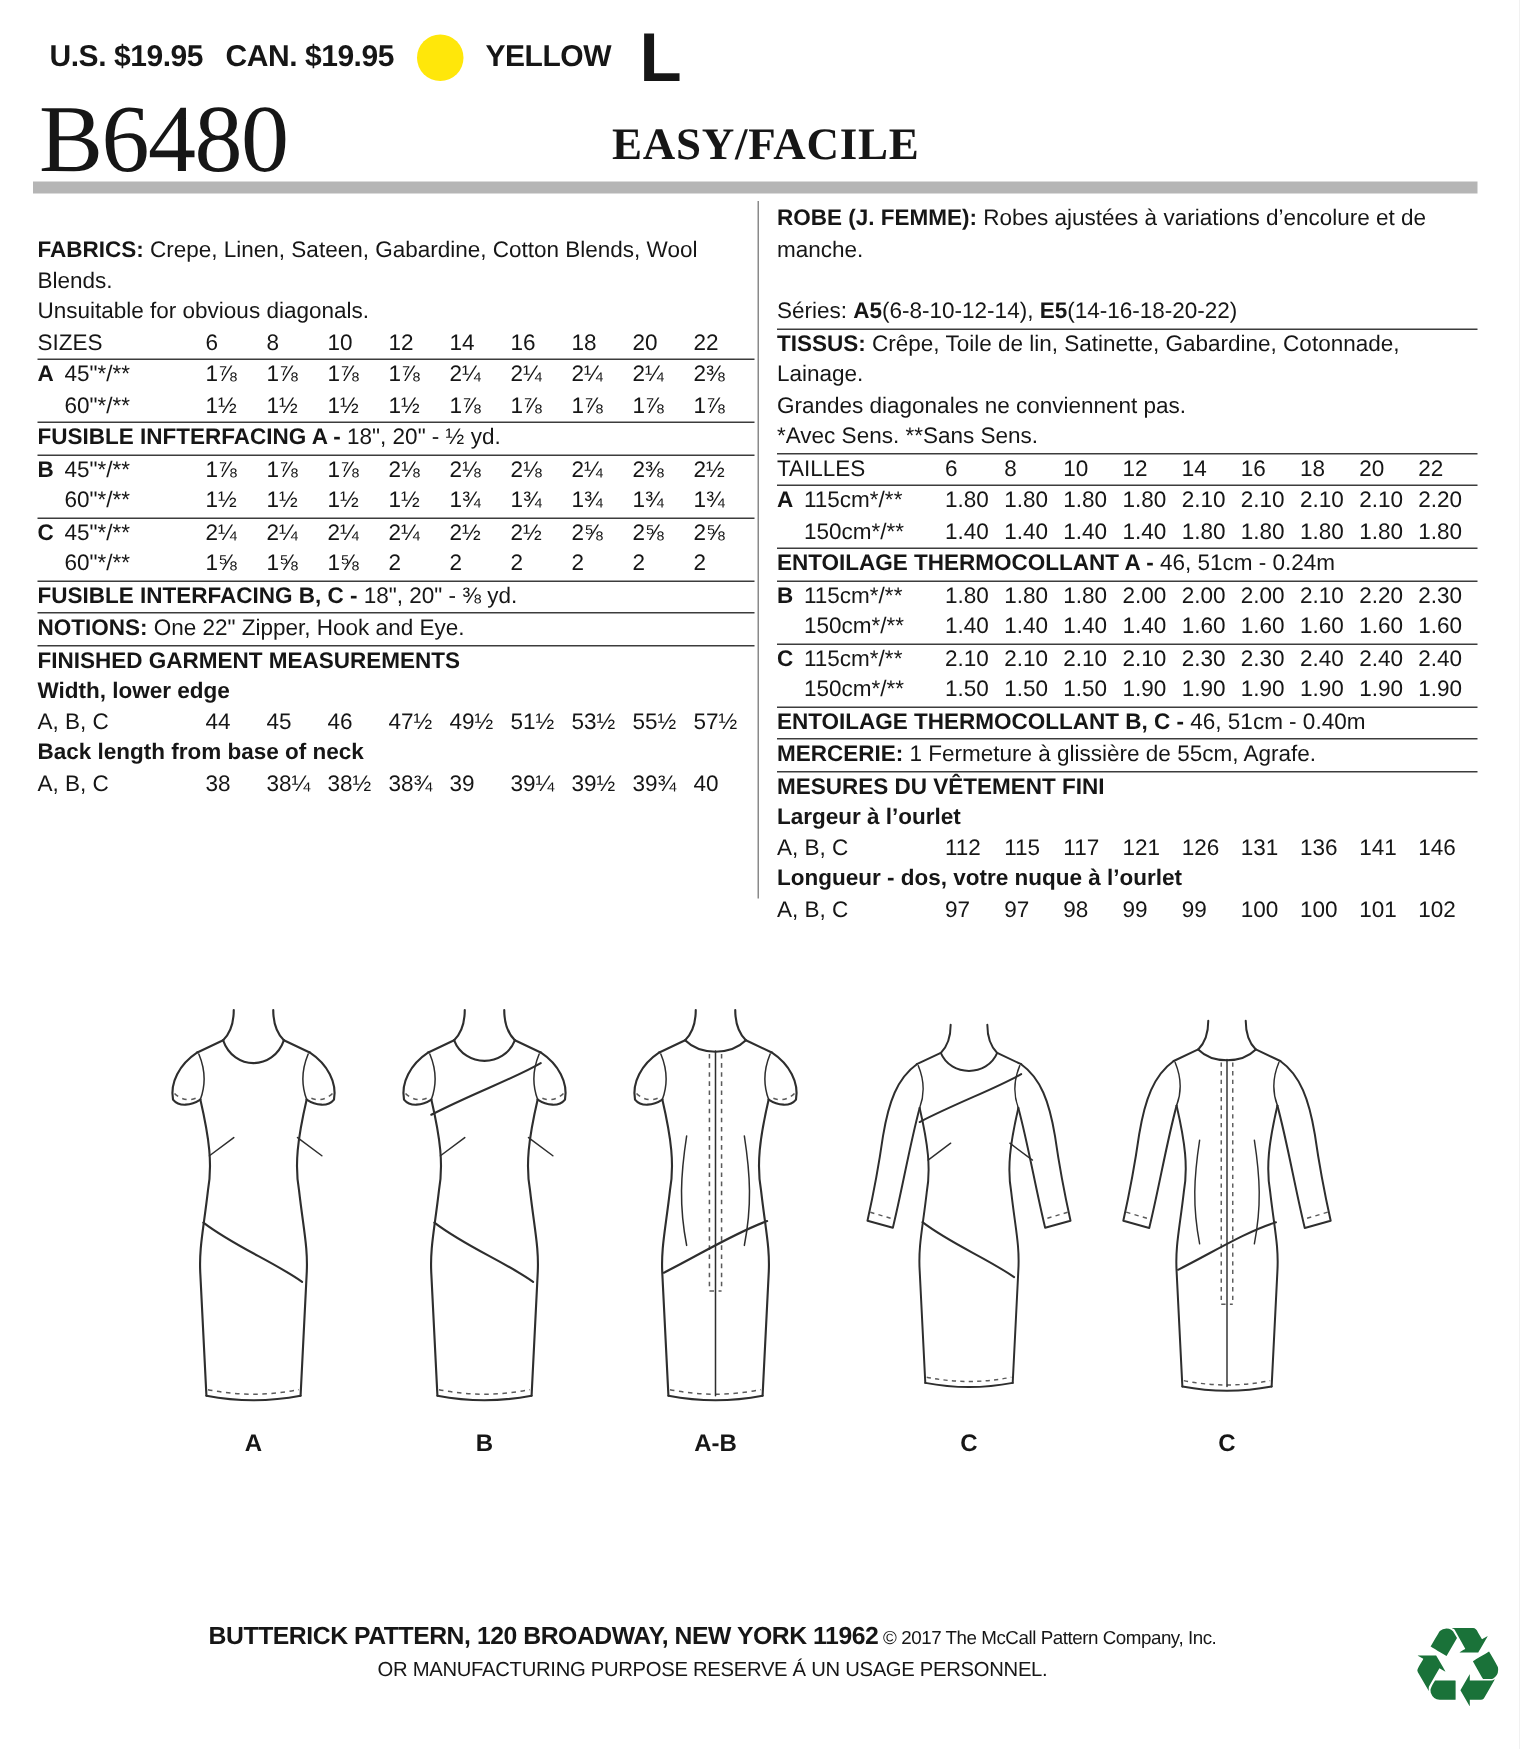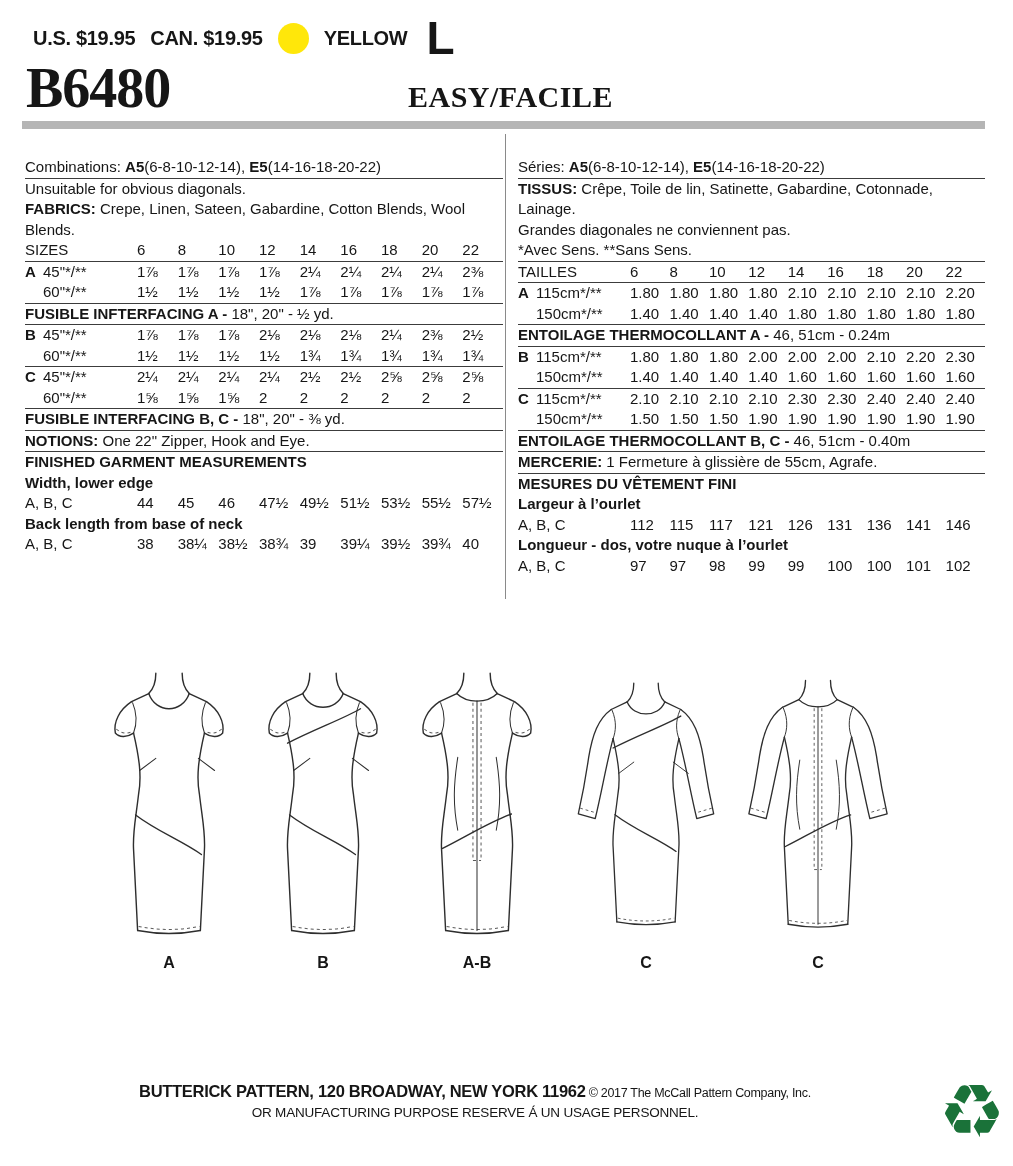--- a/index.html
+++ b/index.html
@@ -8,22 +8,22 @@
     font-family:"Liberation Sans", sans-serif; color:#161616; overflow:hidden;
     margin:0 auto;
   }
   
   .price-row { position:absolute; left:33px; top:18px; display:flex; align-items:center; gap:15px; }
   .price-txt { font-size:20px; font-weight:bold; letter-spacing:-0.3px; white-space:nowrap; }
   .dot { width:31px; height:31px; border-radius:50%; display:inline-block; }
   .size-letter { font-size:46px; font-weight:bold; line-height:40px; margin-left:4px; }
   .pattern-number {
     position:absolute; left:26px; top:56px;
-    font-family:"Liberation Serif", serif; font-weight:bold;
-    font-size:56px; letter-spacing:-1px;
+    font-family:"Liberation Serif", serif; font-weight:normal;
+    font-size:64px; letter-spacing:-1px;
   }
   .difficulty {
     position:absolute; left:408px; top:80px;
     font-family:"Liberation Serif", serif; font-weight:bold; font-size:30px; letter-spacing:0.5px;
   }
   .gray-bar { position:absolute; left:22px; top:121px; width:963px; height:8px; background:#b5b5b5; }
   .col-divider { position:absolute; left:505px; top:134px; width:1px; height:465px; background:#8a8a8a; }
 
   
   .col { position:absolute; top:136px; font-size:15px; line-height:20.5px; }
@@ -66,23 +66,22 @@
     <span class="price-txt">YELLOW</span>
     <span class="size-letter">L</span>
   </div>
   <div class="pattern-number">B6480</div>
   <div class="difficulty">EASY/FACILE</div>
   <div class="gray-bar"></div>
   <div class="col-divider"></div>
 
   <div class="col col-en" id="col-en">
       <div class="spacer"></div>
-      <div class="para rule"><span>Combinations: </span><span class="b">A5</span><span>(6-8-10-12-14), </span><span class="b">E5</span><span>(14-16-18-20-22)</span></div>
+      <div class="para"><span class="b">FABRICS:</span><span> Crepe, Linen, Sateen, Gabardine, Cotton Blends, Wool Blends.</span></div>
       <div class="para"><span>Unsuitable for obvious diagonals.</span></div>
-      <div class="para"><span class="b">FABRICS:</span><span> Crepe, Linen, Sateen, Gabardine, Cotton Blends, Wool Blends.</span></div>
       <div class="grid-row rule">
         <span class="c span2">SIZES</span>
         <span class="c">6</span>
         <span class="c">8</span>
         <span class="c">10</span>
         <span class="c">12</span>
         <span class="c">14</span>
         <span class="c">16</span>
         <span class="c">18</span>
         <span class="c">20</span>
@@ -191,20 +190,21 @@
         <span class="c">38½</span>
         <span class="c">38¾</span>
         <span class="c">39</span>
         <span class="c">39¼</span>
         <span class="c">39½</span>
         <span class="c">39¾</span>
         <span class="c">40</span>
       </div>
     </div>
   <div class="col col-fr" id="col-fr">
+      <div class="para"><span class="b">ROBE (J. FEMME):</span><span> Robes ajustées à variations d’encolure et de manche.</span></div>
       <div class="spacer"></div>
       <div class="para rule"><span>Séries: </span><span class="b">A5</span><span>(6-8-10-12-14), </span><span class="b">E5</span><span>(14-16-18-20-22)</span></div>
       <div class="para"><span class="b">TISSUS:</span><span> Crêpe, Toile de lin, Satinette, Gabardine, Cotonnade, Lainage.</span></div>
       <div class="para"><span>Grandes diagonales ne conviennent pas.</span></div>
       <div class="para rule"><span>*Avec Sens. **Sans Sens.</span></div>
       <div class="grid-row rule">
         <span class="c span2">TAILLES</span>
         <span class="c">6</span>
         <span class="c">8</span>
         <span class="c">10</span>

